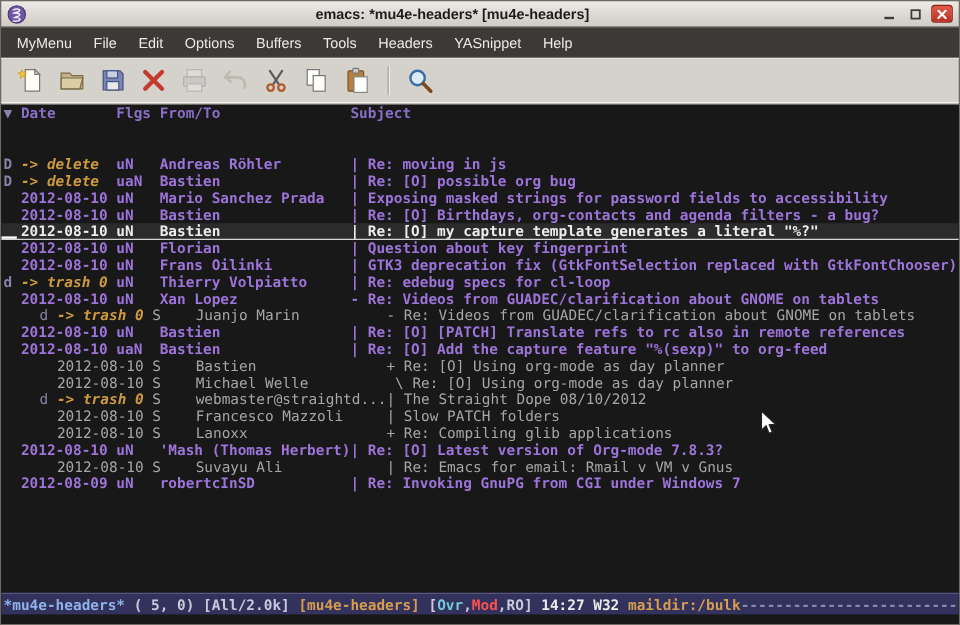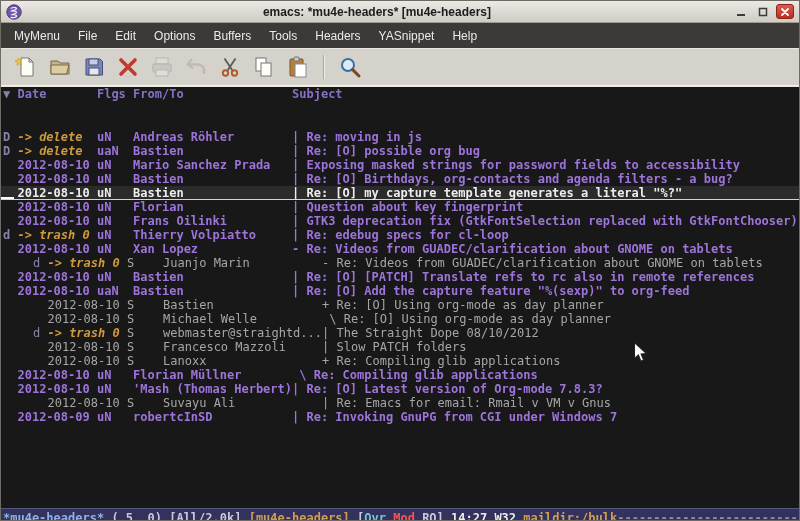--- a/index.html
+++ b/index.html
@@ -190,21 +190,20 @@
         <div class="brow unread"><span class="col-mark">d </span><span class="col-date marked">-&gt; trash 0 </span><span class="col-flags">uN   </span><span class="col-from">Thierry Volpiatto     </span><span class="col-thread">| </span><span class="col-subject">Re: edebug specs for cl-loop</span></div>
         <div class="brow unread"><span class="col-mark">  </span><span class="col-date">2012-08-10 </span><span class="col-flags">uN   </span><span class="col-from">Xan Lopez             </span><span class="col-thread">- </span><span class="col-subject">Re: Videos from GUADEC/clarification about GNOME on tablets</span></div>
         <div class="brow seen"><span class="col-mark">d </span><span class="col-date marked">-&gt; trash 0 </span><span class="col-flags">S    </span><span class="col-from">Juanjo Marin          </span><span class="col-thread">- </span><span class="col-subject">Re: Videos from GUADEC/clarification about GNOME on tablets</span></div>
         <div class="brow unread"><span class="col-mark">  </span><span class="col-date">2012-08-10 </span><span class="col-flags">uN   </span><span class="col-from">Bastien               </span><span class="col-thread">| </span><span class="col-subject">Re: [O] [PATCH] Translate refs to rc also in remote references</span></div>
         <div class="brow unread"><span class="col-mark">  </span><span class="col-date">2012-08-10 </span><span class="col-flags">uaN  </span><span class="col-from">Bastien               </span><span class="col-thread">| </span><span class="col-subject">Re: [O] Add the capture feature "%(sexp)" to org-feed</span></div>
         <div class="brow seen"><span class="col-mark">  </span><span class="col-date">2012-08-10 </span><span class="col-flags">S    </span><span class="col-from">Bastien               </span><span class="col-thread">+ </span><span class="col-subject">Re: [O] Using org-mode as day planner</span></div>
         <div class="brow seen"><span class="col-mark">  </span><span class="col-date">2012-08-10 </span><span class="col-flags">S    </span><span class="col-from">Michael Welle         </span><span class="col-thread"> \ </span><span class="col-subject">Re: [O] Using org-mode as day planner</span></div>
         <div class="brow seen"><span class="col-mark">d </span><span class="col-date marked">-&gt; trash 0 </span><span class="col-flags">S    </span><span class="col-from">webmaster@straightd...</span><span class="col-thread">| </span><span class="col-subject">The Straight Dope 08/10/2012</span></div>
         <div class="brow seen"><span class="col-mark">  </span><span class="col-date">2012-08-10 </span><span class="col-flags">S    </span><span class="col-from">Francesco Mazzoli     </span><span class="col-thread">| </span><span class="col-subject">Slow PATCH folders</span></div>
         <div class="brow seen"><span class="col-mark">  </span><span class="col-date">2012-08-10 </span><span class="col-flags">S    </span><span class="col-from">Lanoxx                </span><span class="col-thread">+ </span><span class="col-subject">Re: Compiling glib applications</span></div>
-        <div class="brow unread"><span class="col-mark">  </span><span class="col-date">2012-08-10 </span><span class="col-flags">uN   </span><span class="col-from">Florian Müllner       </span><span class="col-thread"> \ </span><span class="col-subject">Re: Compiling glib applications</span></div>
         <div class="brow unread"><span class="col-mark">  </span><span class="col-date">2012-08-10 </span><span class="col-flags">uN   </span><span class="col-from">'Mash (Thomas Herbert)</span><span class="col-thread">| </span><span class="col-subject">Re: [O] Latest version of Org-mode 7.8.3?</span></div>
         <div class="brow seen"><span class="col-mark">  </span><span class="col-date">2012-08-10 </span><span class="col-flags">S    </span><span class="col-from">Suvayu Ali            </span><span class="col-thread">| </span><span class="col-subject">Re: Emacs for email: Rmail v VM v Gnus</span></div>
         <div class="brow unread"><span class="col-mark">  </span><span class="col-date">2012-08-09 </span><span class="col-flags">uN   </span><span class="col-from">robertcInSD           </span><span class="col-thread">| </span><span class="col-subject">Re: Invoking GnuPG from CGI under Windows 7</span></div>
       </div>
     <div class="end-msg">End of search results</div>
     <div class="filler"></div>
     <div class="modeline" id="modeline"><span class="ml-buffer">*mu4e-headers*</span><span class="ml-plain"> ( 5, 0) </span><span class="ml-plain">[All/2.0k] </span><span class="ml-mode">[mu4e-headers] </span><span class="ml-plain">[</span><span class="ml-ovr">Ovr</span><span class="ml-plain">,</span><span class="ml-mod">Mod</span><span class="ml-plain">,</span><span class="ml-ro">RO</span><span class="ml-plain">] </span><span class="ml-bright">14:27 </span><span class="ml-bright">W32 </span><span class="ml-folder">maildir:/bulk</span><span class="ml-dashes">----------------------------------------</span></div>
     <div class="echo-area"></div>
   </div>
 

